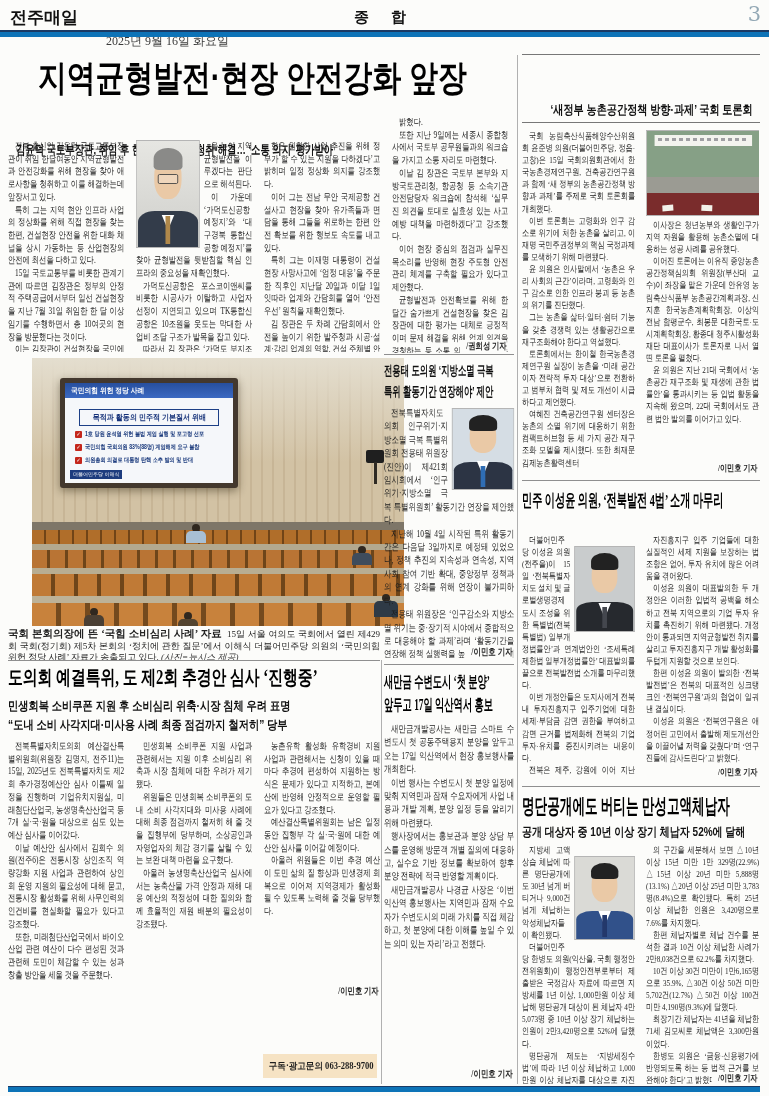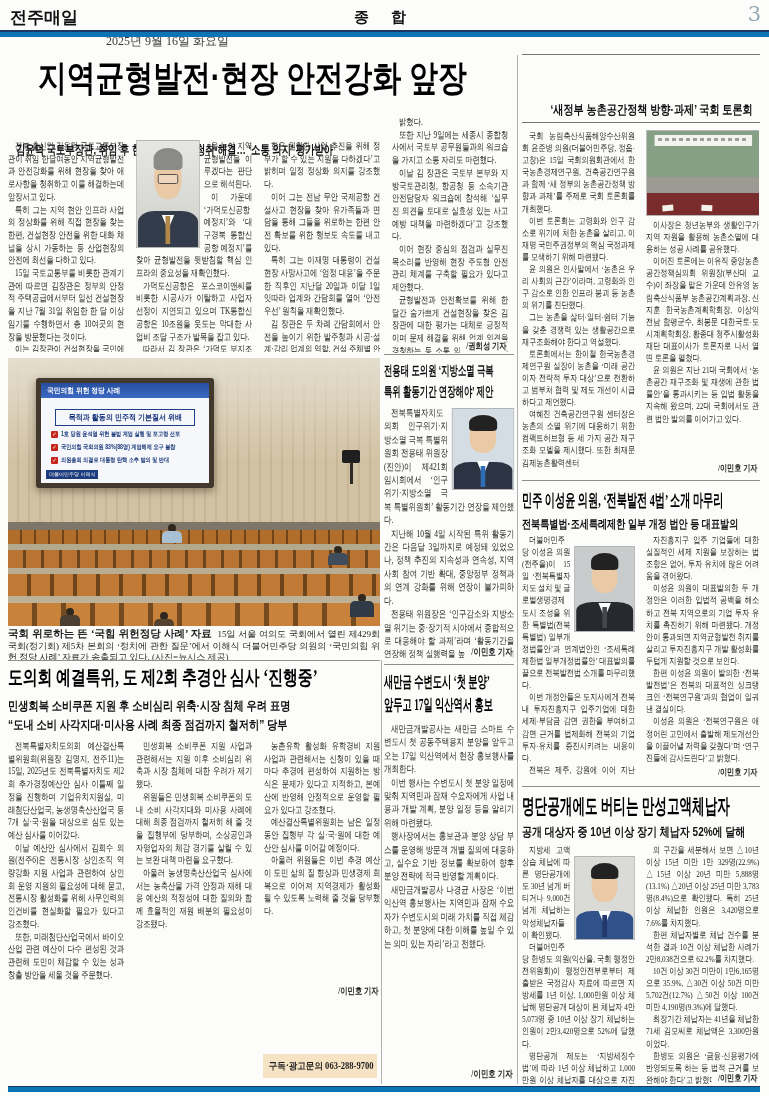--- a/index.html
+++ b/index.html
@@ -21,21 +21,21 @@
   
   .portrait{position:relative;overflow:hidden;border:1px solid #b5b5b5;background:linear-gradient(#e6e6e2,#cfcfcb);}
   .p-head{position:absolute;left:50%;top:13%;width:44%;height:42%;transform:translateX(-50%);background:#eac9a6;border-radius:46% 46% 42% 42%;}
   .p-hair{position:absolute;left:50%;top:7%;width:46%;height:20%;transform:translateX(-50%);background:#222;border-radius:50% 50% 18% 18%;}
   .p-hair.gray{background:#8a8a88;}
   .p-glasses{position:absolute;left:50%;top:31%;transform:translateX(-50%);width:30%;height:8%;border:1px solid #444;border-radius:2px;background:rgba(255,255,255,.25);}
   .p-torso{position:absolute;left:50%;bottom:-3%;width:96%;height:37%;transform:translateX(-50%);background:#2c3444;border-radius:28% 28% 0 0;}
   .p-shirt{position:absolute;left:50%;bottom:16%;transform:translateX(-50%);width:0;height:0;border-left:8px solid transparent;border-right:8px solid transparent;border-top:15px solid #fff;}
   .p-tie{position:absolute;left:50%;bottom:3%;width:8%;height:26%;transform:translateX(-50%);background:#2f5fa8;}
   
-  .hall{position:absolute;overflow:hidden;background:repeating-linear-gradient(90deg,#d2c2a4 0 9px,#c7b596 9px 11px);}
+  .hall{position:absolute;overflow:hidden;background:repeating-linear-gradient(90deg,#d2c2a4 0 9px,#c7b596 9px 11px);margin-left:24px;}
   .hall-light{position:absolute;left:0;top:0;right:0;height:46%;background:linear-gradient(180deg,#e4decf,rgba(228,222,207,0) 85%);}
   .screen-frame{position:absolute;background:#43382e;border-radius:3px;box-shadow:0 3px 8px rgba(40,30,10,.45);padding:5px;}
   .screen{position:relative;width:100%;height:100%;background:#f5f7fa;overflow:hidden;}
   .scr-head{height:15px;background:linear-gradient(#274f9e,#3b69c2);color:#fff;font-weight:700;font-size:7.5px;line-height:15px;padding-left:6px;font-family:"Liberation Sans",sans-serif;}
   .scr-titlewrap{text-align:center;margin-top:8px;}
   .scr-title{display:inline-block;border:1.5px solid #1c3f86;color:#17337a;font-weight:800;font-size:8px;padding:2px 5px;font-family:"Liberation Sans",sans-serif;}
   .chk-row{display:flex;align-items:flex-start;margin:4px 0 0 10px;}
   .chk{flex:none;width:7px;height:7px;background:#c4271c;color:#fff;font-size:5.5px;line-height:7px;text-align:center;margin:1px 3px 0 0;border-radius:1px;}
   .chk-label{font-size:6.3px;color:#1d3c7e;font-weight:700;font-family:"Liberation Sans",sans-serif;}
   .scr-presenter{position:absolute;left:5px;bottom:4px;background:#1d3c7e;color:#fff;font-size:5px;line-height:7px;padding:1px 3px;font-family:"Liberation Sans",sans-serif;}
@@ -167,23 +167,23 @@
         <i></i>
         <b style="background:#4a3f33;"></b>
       </div>
     <div class="fig" style="left:146px;top:254px;">
         <i></i>
         <b style="background:#54442f;"></b>
       </div>
   </div>
 
   <div class="abs caption" style="left:8px;top:628px;width:372px;height:32px;overflow:hidden;">
-    <b class="capbold">국회 위로하는 뜬 ‘국힘 위헌정당 사례’ 자료</b>&nbsp;
+    <b class="capbold">국회 본회의장에 뜬 ‘국힘 소비심리 사례’ 자료</b>&nbsp;
     <span>15일 서울 여의도 국회에서 열린 제429회 국회(정기회) 제5차 본회의 ‘정치에 관한 질문’에서 이해식 더불어민주당 의원의 ‘국민의힘 위헌 정당 사례’ 자료가 송출되고 있다.</span>
-    <span style="white-space:nowrap;color:#333;">(사진=뉴시스 제공)</span>
+    <span style="white-space:nowrap;color:#333;font-style:italic;">(사진=뉴시스 제공)</span>
   </div>
 
   <div class="hrule" style="left:8px;top:660px;width:372px;"></div>
   <div class="abs" style="left:8px;top:664px;width:376px;">
     <span class="cnd sx74 serifh" style="font-size:20px;">도의회 예결특위, 도 제2회 추경안 심사 ‘진행중’</span>
   </div>
   <div class="abs" style="left:8px;top:696px;width:376px;line-height:17px;">
     <span class="cnd sx82 subh" style="font-size:12.5px;">민생회복 소비쿠폰 지원 후 소비심리 위축·시장 침체 우려 표명</span><br>
     <span class="cnd sx82 subh" style="font-size:12.5px;">“도내 소비 사각지대·미사용 사례 최종 점검까지 철저히” 당부</span>
   </div>
@@ -274,23 +274,20 @@
     <span class="byline">/이민호 기자</span>
   <p class="para">이사장은 청년농부와 생활인구가 지역 자원을 활용해 농촌소멸에 대응하는 성공 사례를 공유했다.</p>
       <p class="para">이어진 토론에는 이유직 중앙농촌공간정책심의회 위원장(부산대 교수)이 좌장을 맡은 가운데 안유영 농림축산식품부 농촌공간계획과장, 신지훈 한국농촌계획학회장, 이상익 전남 함평군수, 최봉문 대한국토·도시계획학회장, 황종대 청주시활성화재단 대표이사가 토론자로 나서 열띤 토론을 펼쳤다.</p>
       <p class="para">윤 의원은 지난 21대 국회에서 ‘농촌공간 재구조화 및 재생에 관한 법률안’을 통과시키는 등 입법 활동을 지속해 왔으며, 22대 국회에서도 관련 법안 발의를 이어가고 있다.</p>
     </div>
 
   <div class="hrule" style="left:522px;top:480px;width:238px;"></div>
   <div class="abs" style="left:522px;top:488px;width:238px;">
     <span class="cnd sx58 serifh" style="font-size:17.5px;">민주 이성윤 의원, ‘전북발전 4법’ 소개 마무리</span>
   </div>
-  <div class="abs" style="left:522px;top:514px;width:238px;">
-    <span class="cnd sx76 subh" style="font-size:12px;">전북특별법·조세특례제한 일부 개정 법안 등 대표발의</span>
-  </div>
   <div class="bodycol s" style="left:522px;top:534px;width:145px;height:244px;">
     <div class="portrait" style="float:right;width:76px;height:84px;margin:12px 0 3px 5px;background:#c9cccd;">
       <span class="p-head"></span>
       <span class="p-hair"></span>
       <span class="p-torso" style="background:#26292e;"></span>
       <span class="p-shirt"></span>
       <span class="p-tie" style="background:#44474e;"></span>
     </div>
   <p class="para">더불어민주당 이성윤 의원(전주을)이 15일 ‘전북특별자치도 설치 및 글로벌생명경제도시 조성을 위한 특별법(전북특별법) 일부개정법률안’과 연계법안인 ‘조세특례제한법 일부개정법률안’ 대표발의를 끝으로 전북발전법 소개를 마무리했다.</p>
       <p class="para">이번 개정안들은 도지사에게 전북 내 투자진흥지구 입주기업에 대한 세제·부담금 감면 권한을 부여하고 감면 근거를 법제화해 전북의 기업 투자·유치를 증진시키려는 내용이다.</p>

